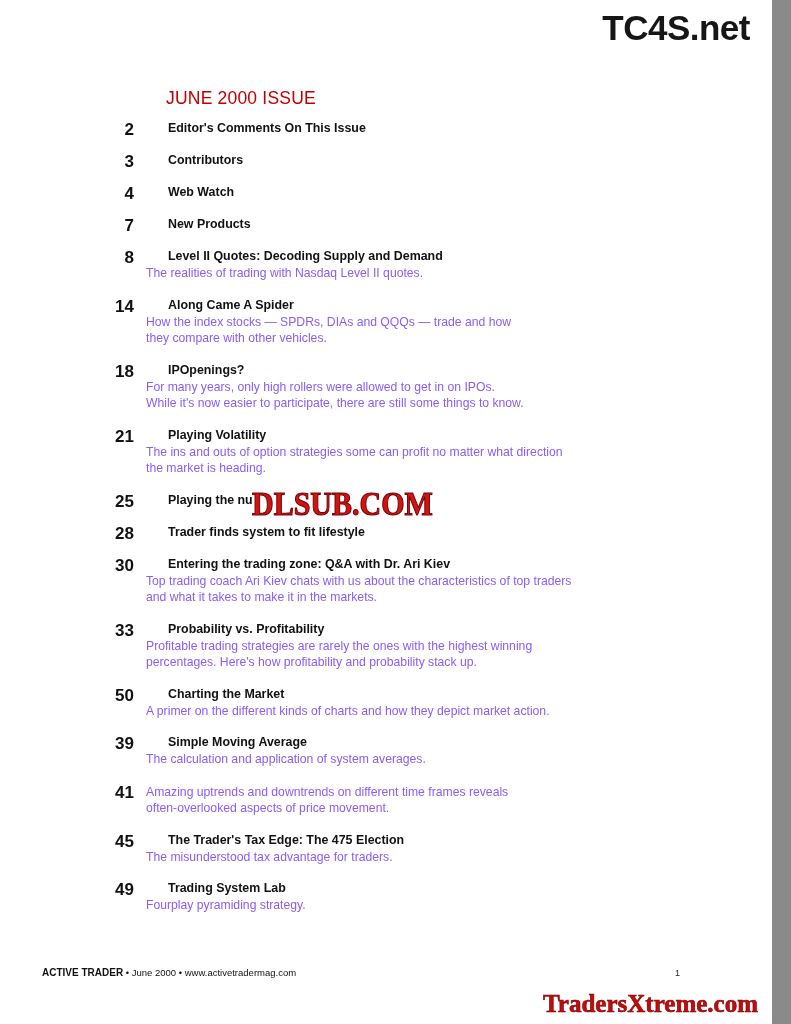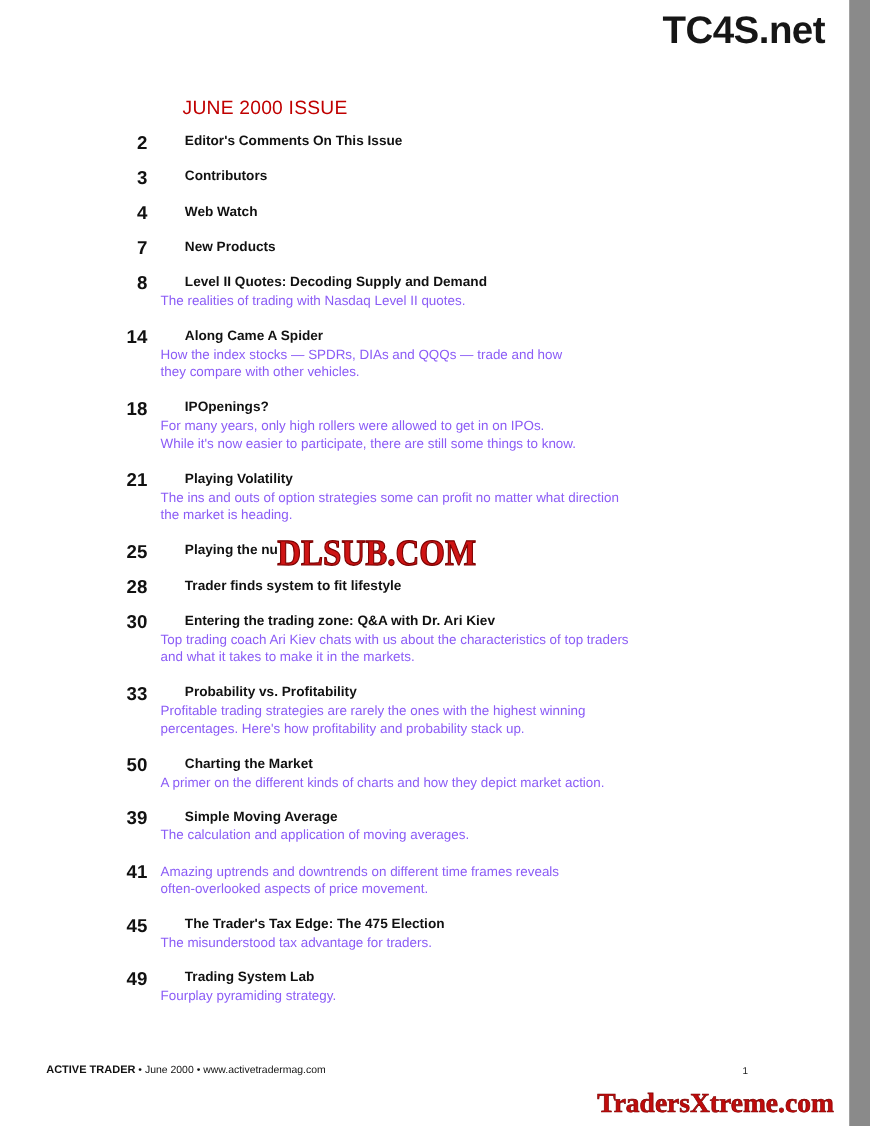--- a/index.html
+++ b/index.html
@@ -238,21 +238,21 @@
           <div class="desc">
             <div>A primer on the different kinds of charts and how they depict market action.</div>
           </div>
         </div>
       </div>
       <div class="entry loose">
         <div class="page-num">39</div>
         <div class="body">
           <div class="title">Simple Moving Average</div>
           <div class="desc">
-            <div>The calculation and application of moving averages.</div>
+            <div>The calculation and application of system averages.</div>
           </div>
         </div>
       </div>
       <div class="entry loose">
         <div class="page-num">41</div>
         <div class="body">
           <div class="desc">
             <div>Amazing uptrends and downtrends on different time frames reveals</div>
             <div>often-overlooked aspects of price movement.</div>
           </div>

